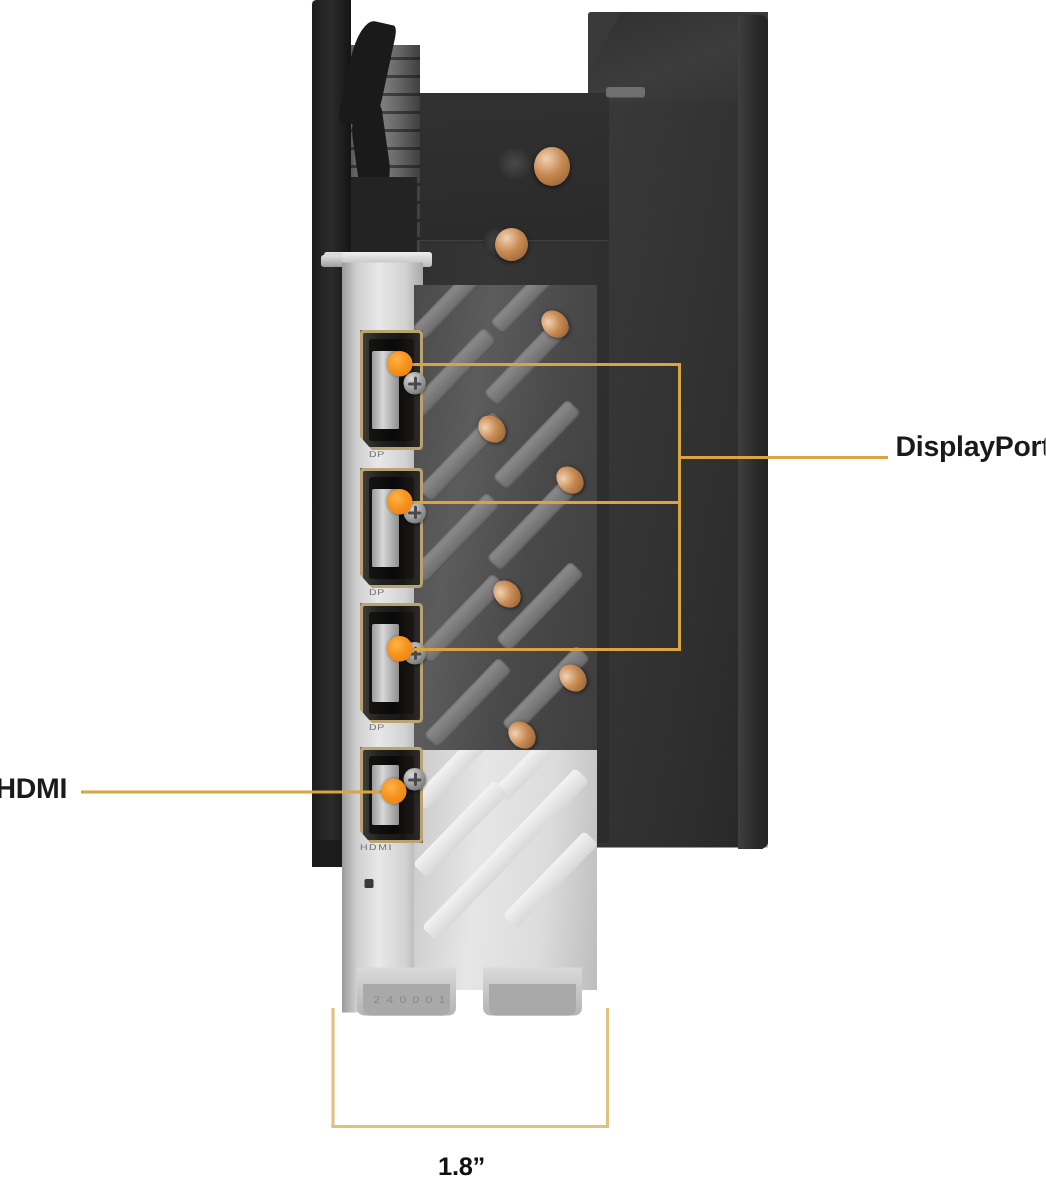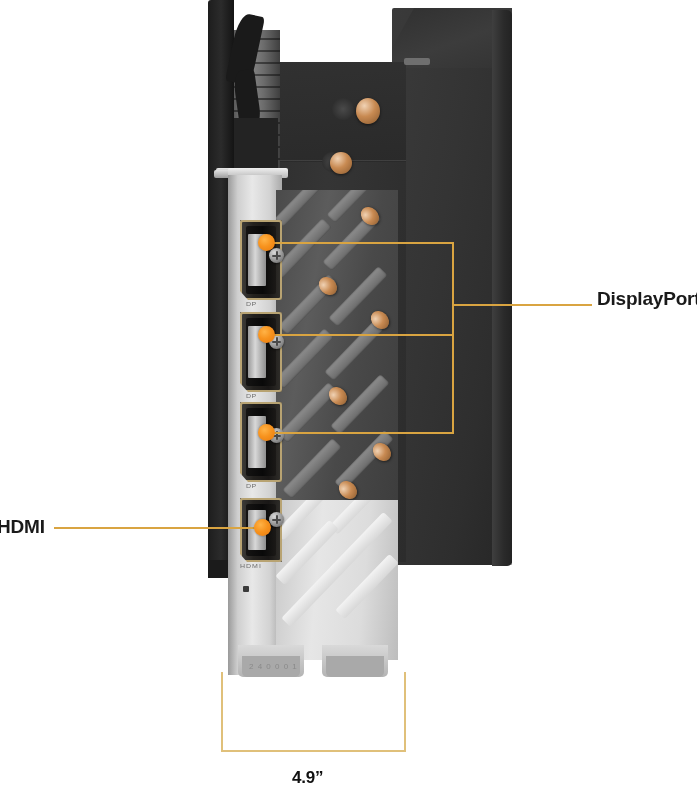--- a/index.html
+++ b/index.html
@@ -330,16 +330,16 @@
   <div>
     <div class="cl h" style="left:54px;top:527px;width:208px;"></div>
     <div class="dot" style="left:254px;top:519px;"></div>
     <div class="label" id="label-hdmi">HDMI</div>
   </div>
 
   <div>
     <div class="dim v" style="left:221px;top:672px;height:80px;"></div>
     <div class="dim v" style="left:404px;top:672px;height:80px;"></div>
     <div class="dim h" style="left:221px;top:750px;width:185px;"></div>
-    <div class="label" id="label-dim">4.9”</div>
+    <div class="label" id="label-dim">1.8”</div>
   </div>
 
 </div>
 
 </body></html>

